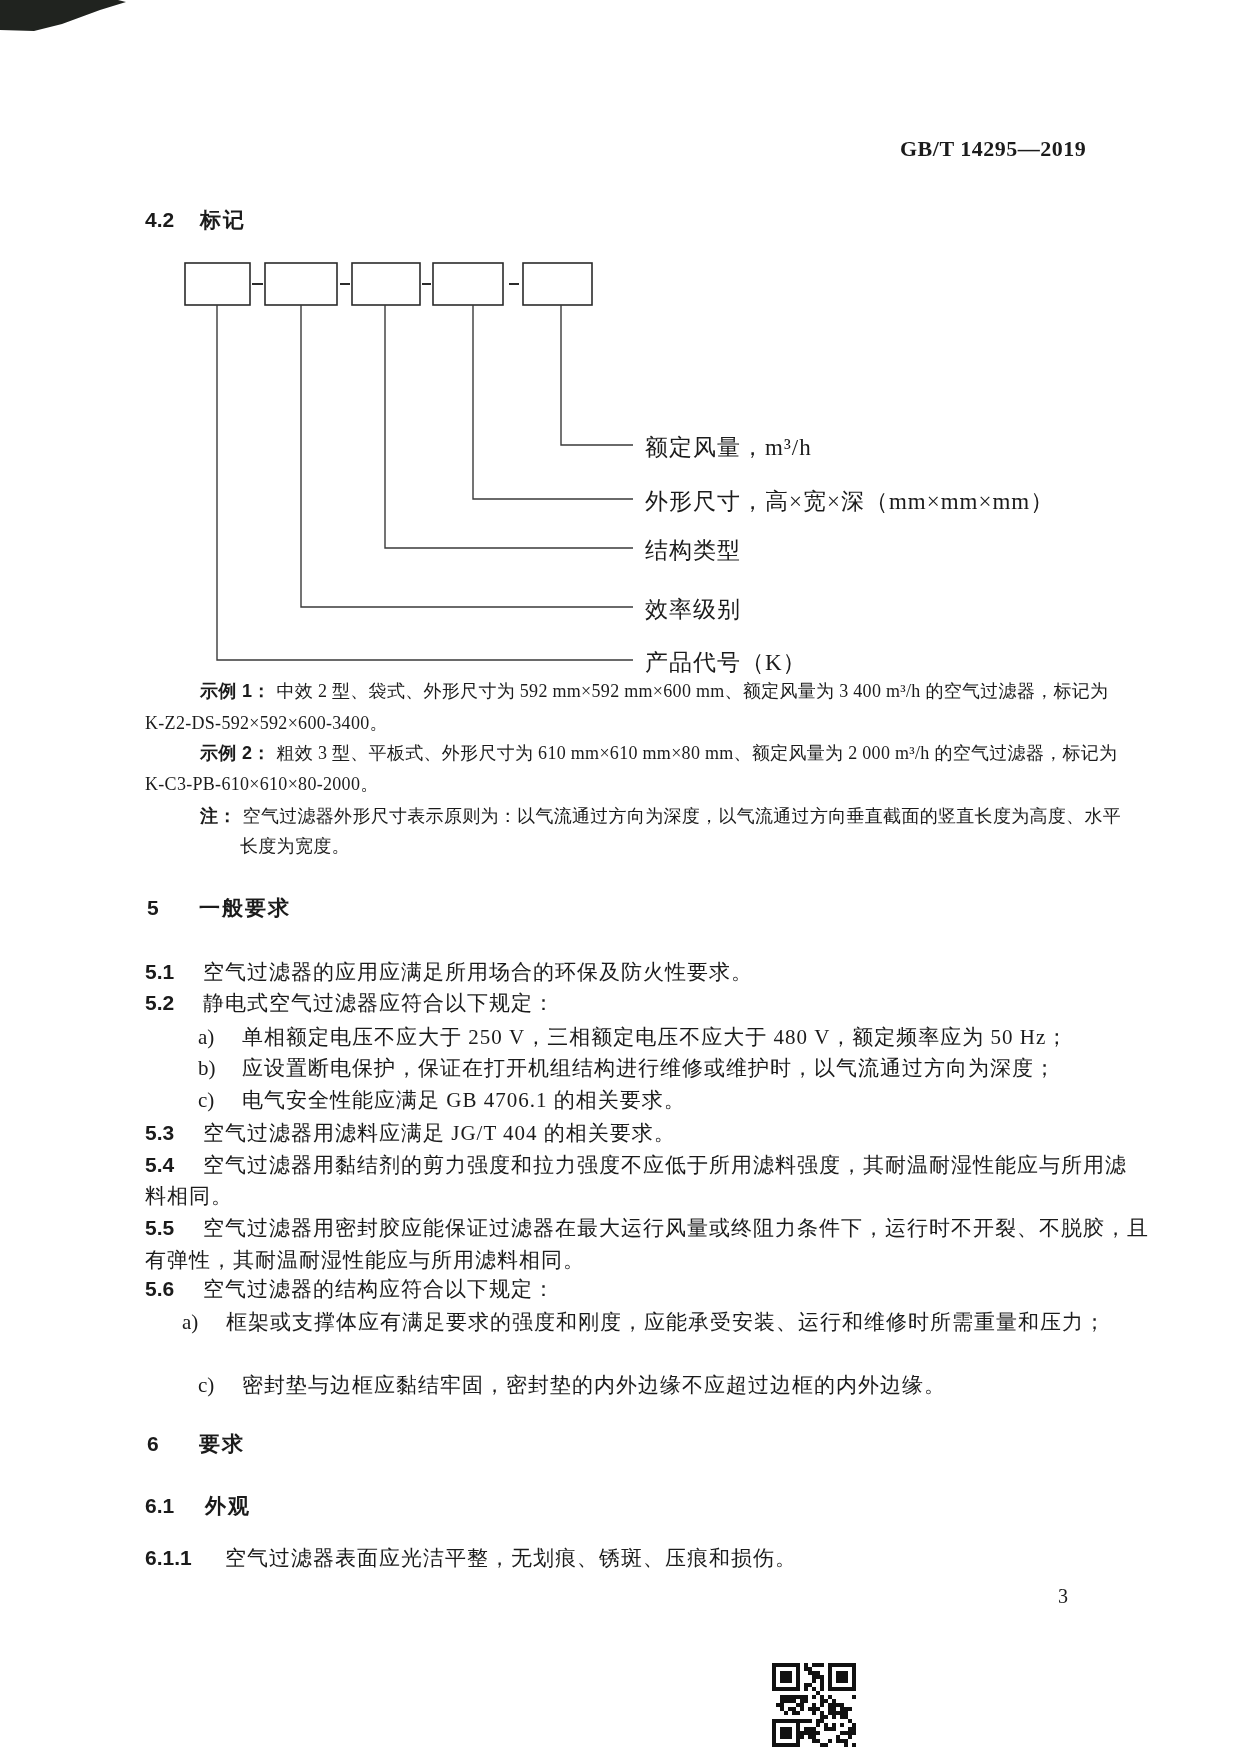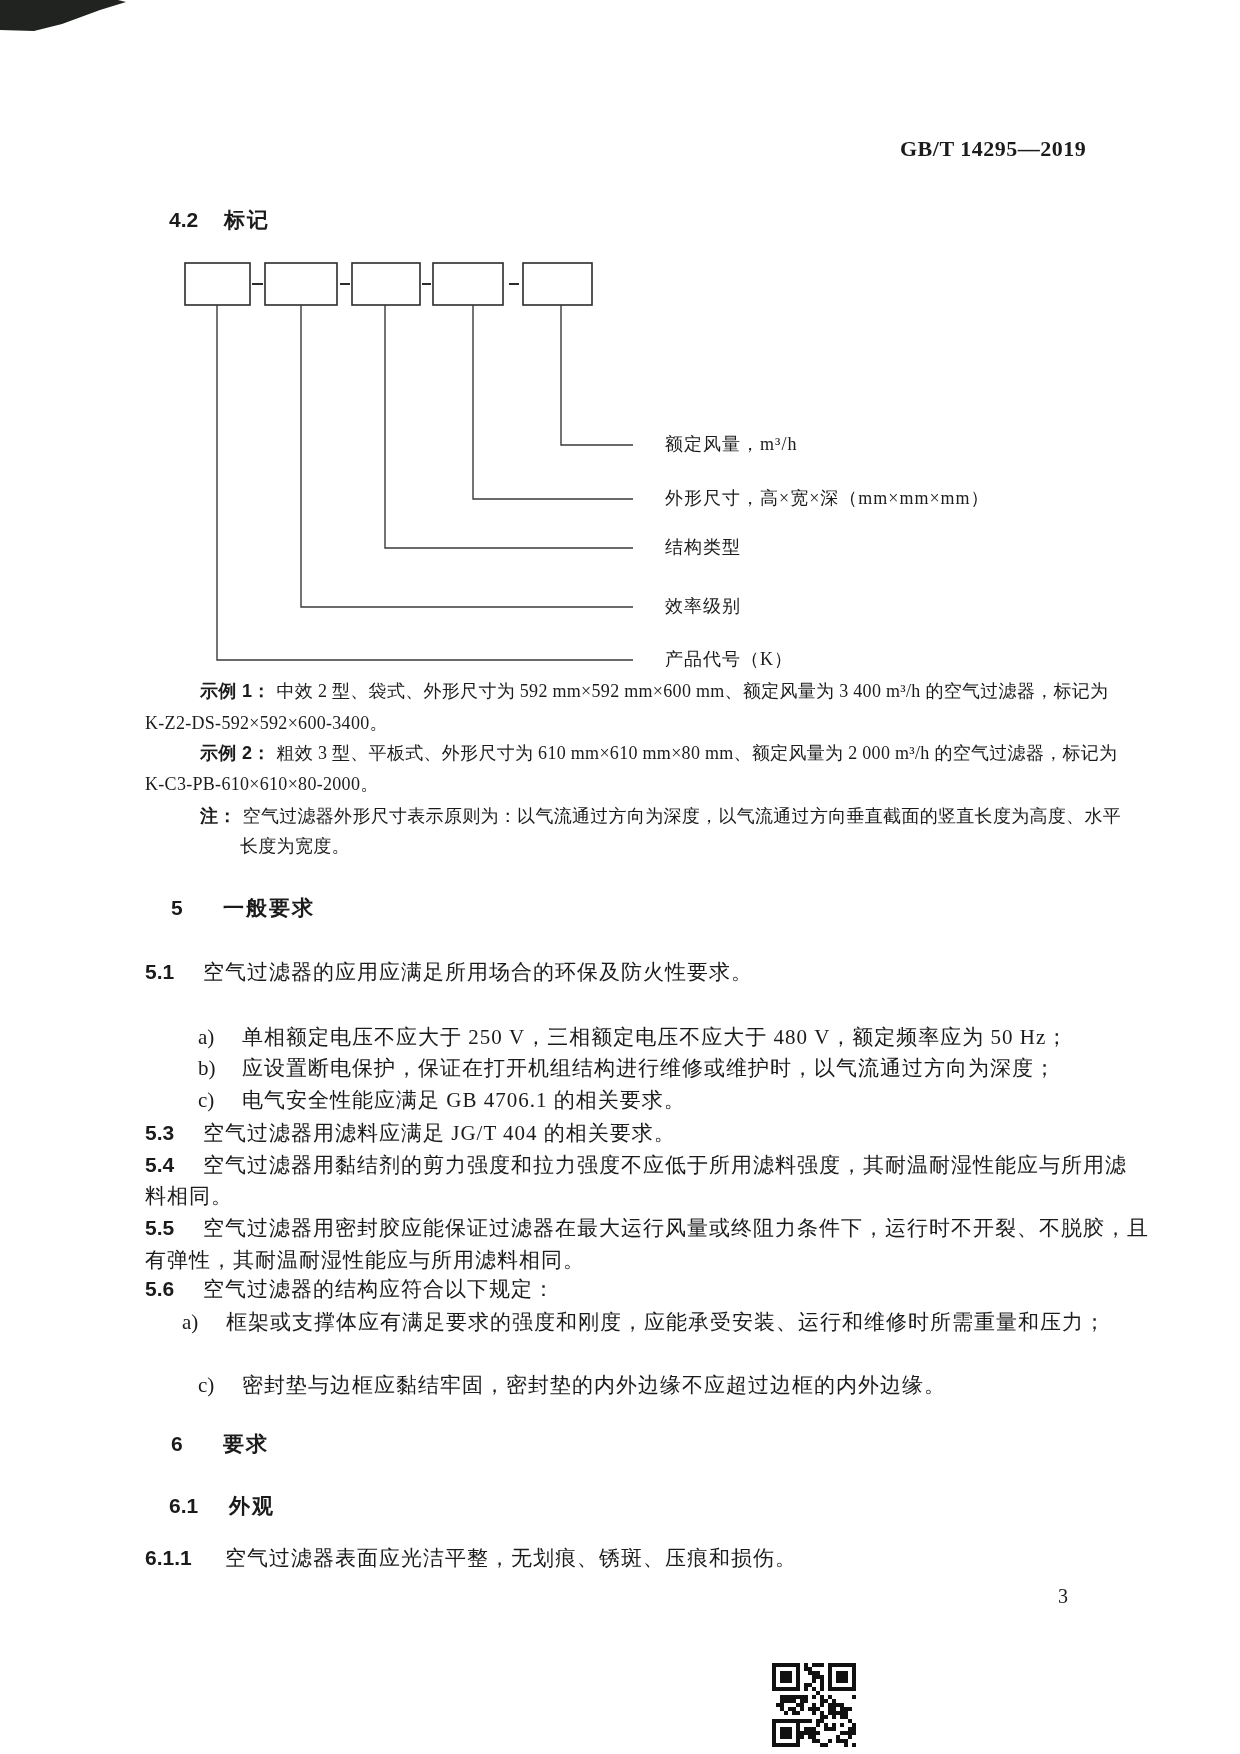--- a/index.html
+++ b/index.html
@@ -2,33 +2,33 @@
 <html><head>
 <meta charset="utf-8">
 <style>
   html,body{margin:0;padding:0;background:#e8e8e8;}
   .page{
     position:relative;width:1240px;height:1754px;background:#ffffff;
     font-family:"Liberation Serif",serif;color:#1b1b1b;overflow:hidden;
   }
   .line{position:absolute;white-space:nowrap;font-size:21px;line-height:26px;letter-spacing:1px;}
   .small{font-size:18px;letter-spacing:0.3px;text-align:right;}
-  .heading{font-family:"Liberation Sans",sans-serif;font-weight:bold;letter-spacing:2px;margin-left:24px;}
+  .heading{font-family:"Liberation Sans",sans-serif;font-weight:bold;letter-spacing:2px;}
   .cnum{display:inline-block;width:58px;font-family:"Liberation Sans",sans-serif;font-weight:bold;letter-spacing:0;}
   .cnum.w52{width:52px;} .cnum.w55{width:55px;} .cnum.w60{width:60px;} .cnum.w80{width:80px;}
   .snum{display:inline-block;width:44px;font-family:"Liberation Serif",serif;letter-spacing:0;}
   .xlead{font-family:"Liberation Sans",sans-serif;font-weight:bold;margin-right:6px;}
   .doc-header{
     position:absolute;left:900px;top:136px;font-size:22px;font-weight:bold;
     font-family:Liberation Serif, serif;letter-spacing:0.5px;
   }
   .page-num{position:absolute;left:1058px;top:1585px;font-size:20px;}
   .diagram{position:absolute;left:140px;top:250px;width:960px;height:430px;}
   .diagram svg{position:absolute;left:0;top:0;}
-  .dlabel{position:absolute;left:505px;font-size:18px;letter-spacing:1px;white-space:nowrap;margin-left:20px;}
+  .dlabel{position:absolute;left:505px;font-size:23px;letter-spacing:1px;white-space:nowrap;}
   .scan-blob{
     position:absolute;left:0;top:0;width:126px;height:40px;background:#20231f;
     clip-path:polygon(0 0,118px 0,126px 2px,100px 10px,62px 24px,34px 31px,0 30px);
   }
   .qr{position:absolute;left:772px;top:1663px;width:84px;height:84px;}
 </style>
 </head>
 <body>
 
 <div class="page">
@@ -85,20 +85,23 @@
     <span class="xlead">注：</span><span>空气过滤器外形尺寸表示原则为：以气流通过方向为深度，以气流通过方向垂直截面的竖直长度为高度、水平</span>
   </div>
   <div class="line small" style="left:240px;top:833px">长度为宽度。</div>
 
   <div class="line heading" style="left:147px;top:895px">
     <span class="cnum w52">5</span><span>一般要求</span>
   </div>
 
   <div class="line" style="left:145px;top:959px">
     <span class="cnum">5.1</span><span>空气过滤器的应用应满足所用场合的环保及防火性要求。</span>
+  </div>
+  <div class="line" style="left:145px;top:990px">
+    <span class="cnum">5.2</span><span>静电式空气过滤器应符合以下规定：</span>
   </div>
   <div class="line" style="left:198px;top:1024px">
     <span class="snum">a)</span><span>单相额定电压不应大于 250 V，三相额定电压不应大于 480 V，额定频率应为 50 Hz；</span>
   </div>
   <div class="line" style="left:198px;top:1055px">
     <span class="snum">b)</span><span>应设置断电保护，保证在打开机组结构进行维修或维护时，以气流通过方向为深度；</span>
   </div>
   <div class="line" style="left:198px;top:1087px">
     <span class="snum">c)</span><span>电气安全性能应满足 GB 4706.1 的相关要求。</span>
   </div>

